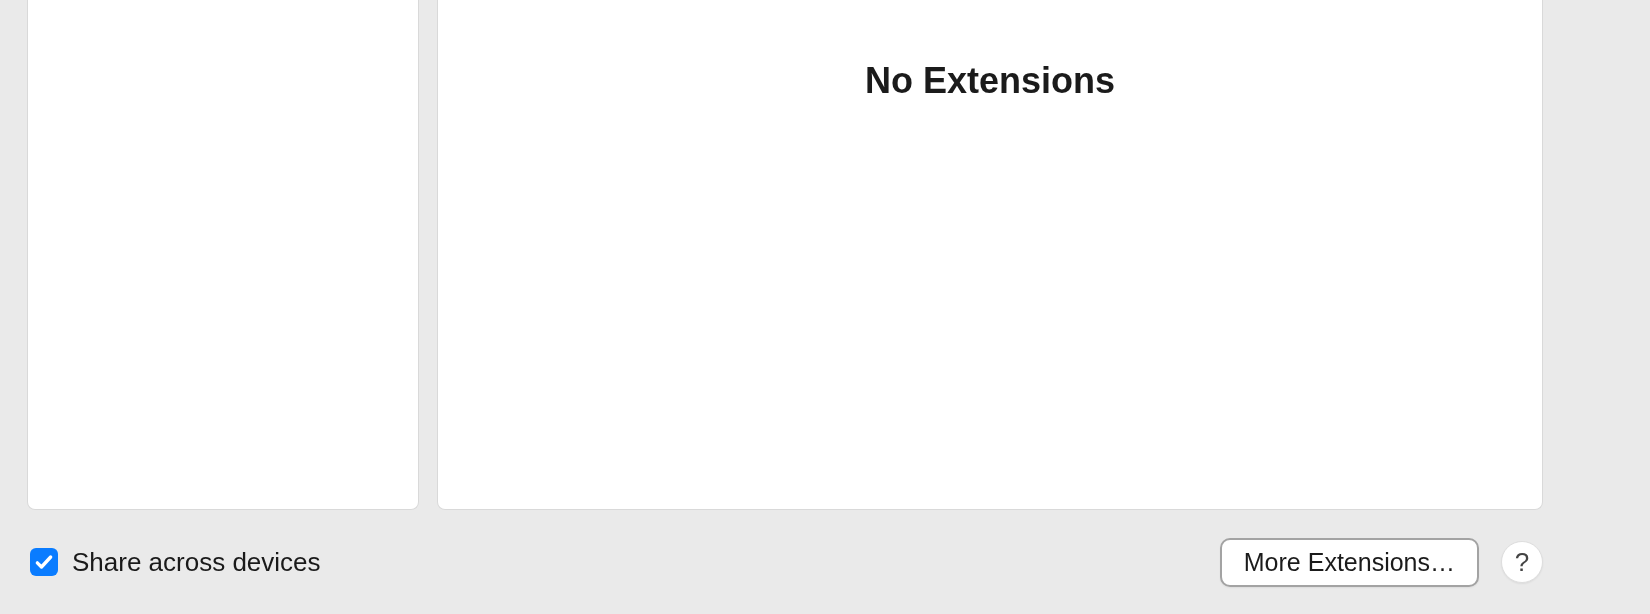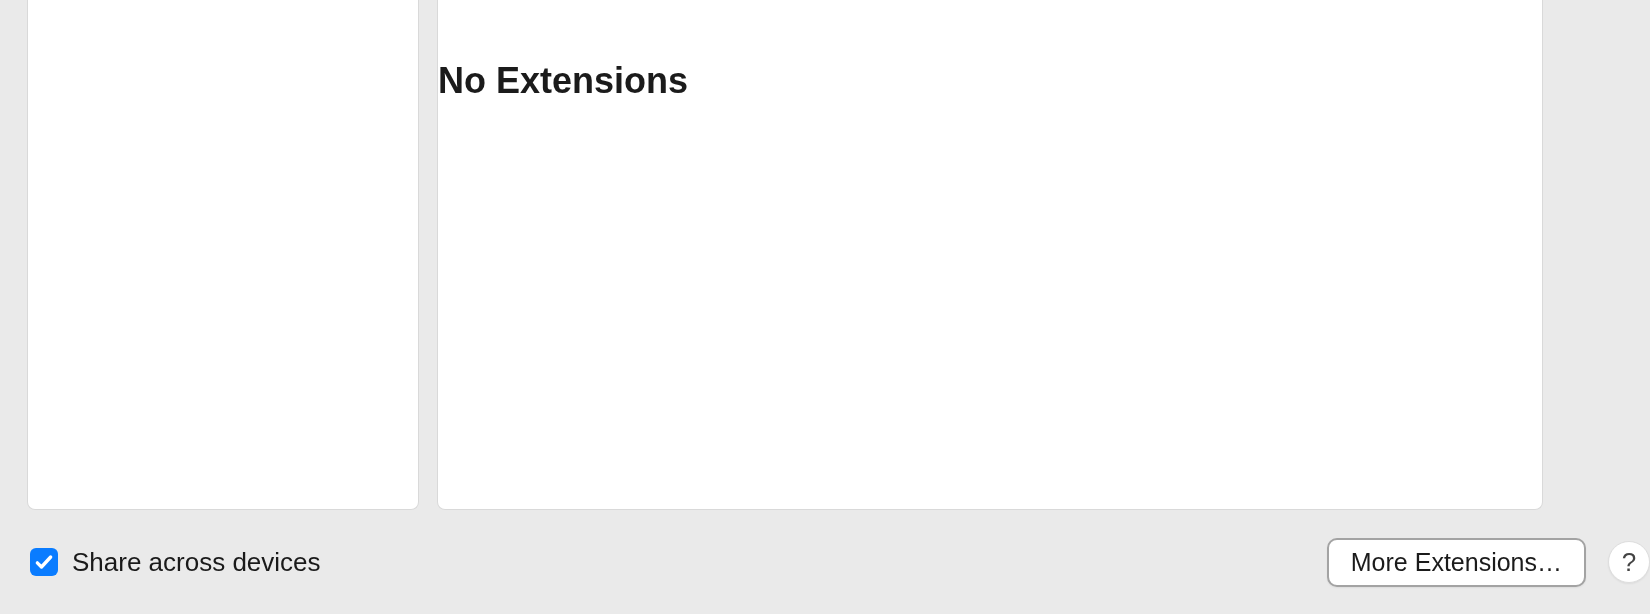--- a/index.html
+++ b/index.html
@@ -26,35 +26,36 @@
       border-top: none;
       border-radius: 0 0 8px 8px;
     }
     .main-panel {
       flex: 1;
       background: #ffffff;
       border: 1px solid #d9d9d9;
       border-top: none;
       border-radius: 0 0 8px 8px;
       display: flex;
-      justify-content: flex-start;
+      justify-content: center;
     }
     .empty-title {
       margin-top: 60px;
       font-size: 36px;
       font-weight: 600;
       color: #1b1b1b;
     }
     .footer-bar {
       position: absolute;
       left: 0;
       right: 0;
       bottom: 0;
       height: 104px;
       padding-left: 30px;
+      padding-right: 107px;
       display: flex;
       align-items: center;
       justify-content: space-between;
     }
     .footer-left {
       display: flex;
       align-items: center;
       gap: 14px;
     }
     .checkbox {

